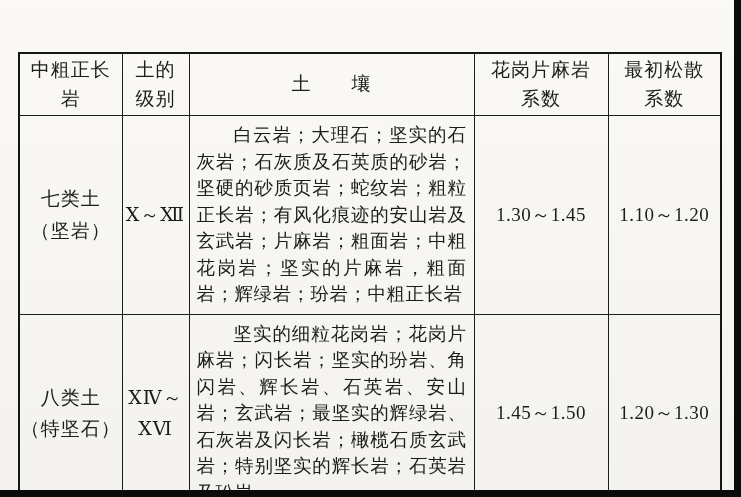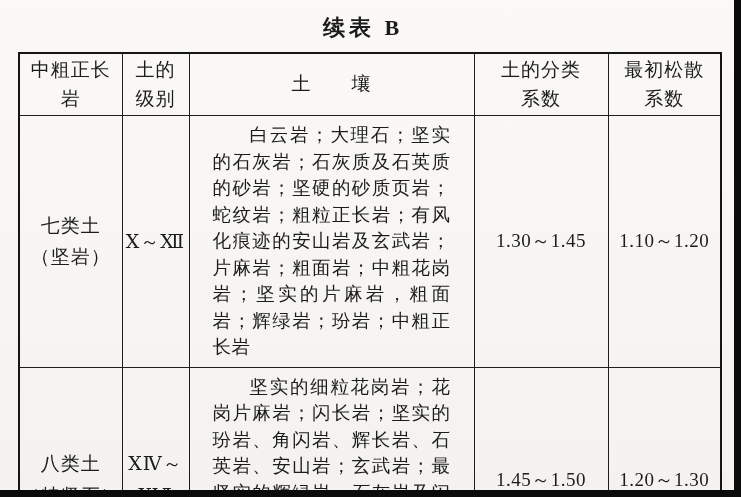--- a/index.html
+++ b/index.html
@@ -51,55 +51,54 @@
   }
   td.c-class, td.c-grade {
     white-space: pre-line;
     line-height: 1.65;
     letter-spacing: 1px;
   }
   td.c-soil {
     text-align: justify;
     text-justify: inter-character;
     vertical-align: middle;
-    padding: 6px 23px;
+    padding: 6px 7px;
     line-height: 26.5px;
     font-size: 18.5px;
     letter-spacing: 0.5px;
     text-indent: 2em;
   }
   td.c-coef {
     letter-spacing: 0.5px;
   }
   .scan-bar { position: absolute; background: #0b0b0b; }
   .scan-bar-right  { top: 0; right: 0; width: 7px; height: 497px; }
   .scan-bar-bottom { left: 0; bottom: 0; width: 741px; height: 7px; }
 </style>
 </head>
 <body>
 
 <div class="page">
 
-  <div class="title">续表 B</div>
 
   <table class="soil-table">
     <colgroup>
       <col style="width:103px">
       <col style="width:67px">
       <col style="width:285px">
       <col style="width:134px">
       <col style="width:113px">
     </colgroup>
     <thead>
       <tr>
         <th>中粗正长岩</th>
         <th>土的
 级别</th>
         <th>土　　壤</th>
-        <th>土的分类
+        <th>花岗片麻岩
 系数</th>
         <th>最初松散
 系数</th>
       </tr>
     </thead>
     <tbody>
       <tr class="row-7">
         <td class="c-class">七类土
 （坚岩）</td>
         <td class="c-grade">Ⅹ～Ⅻ</td>

